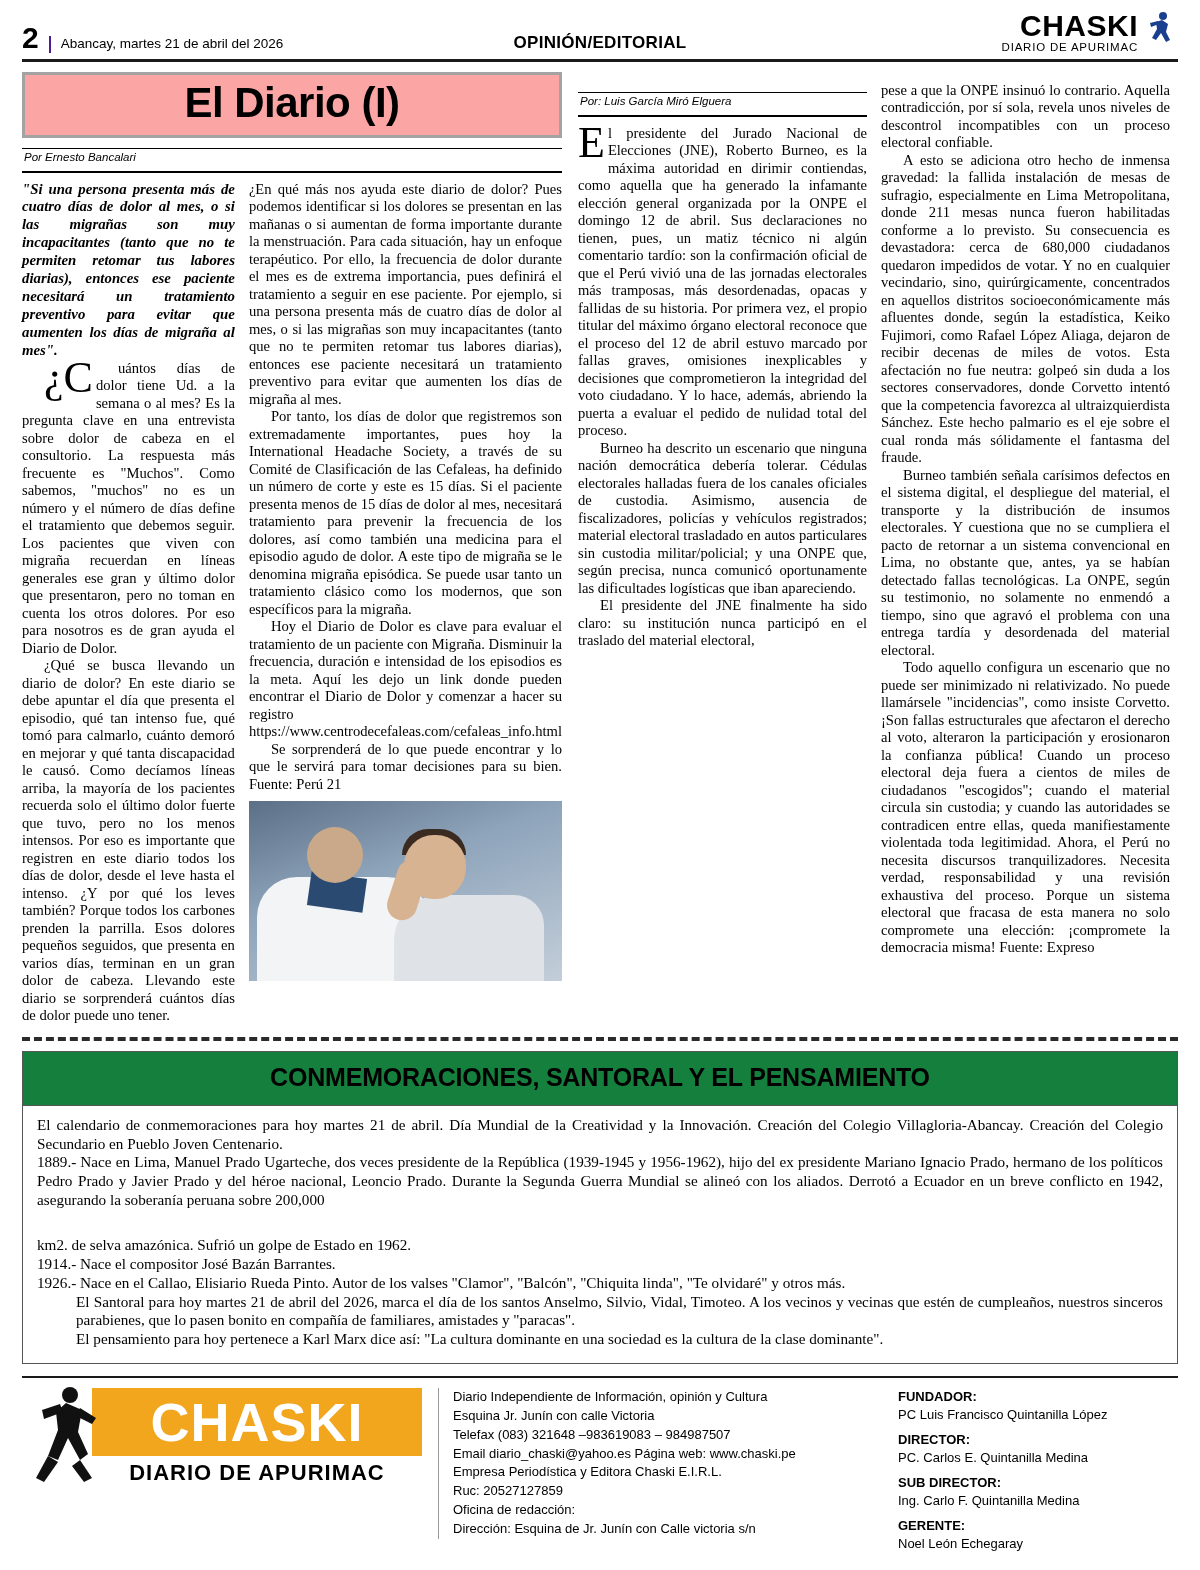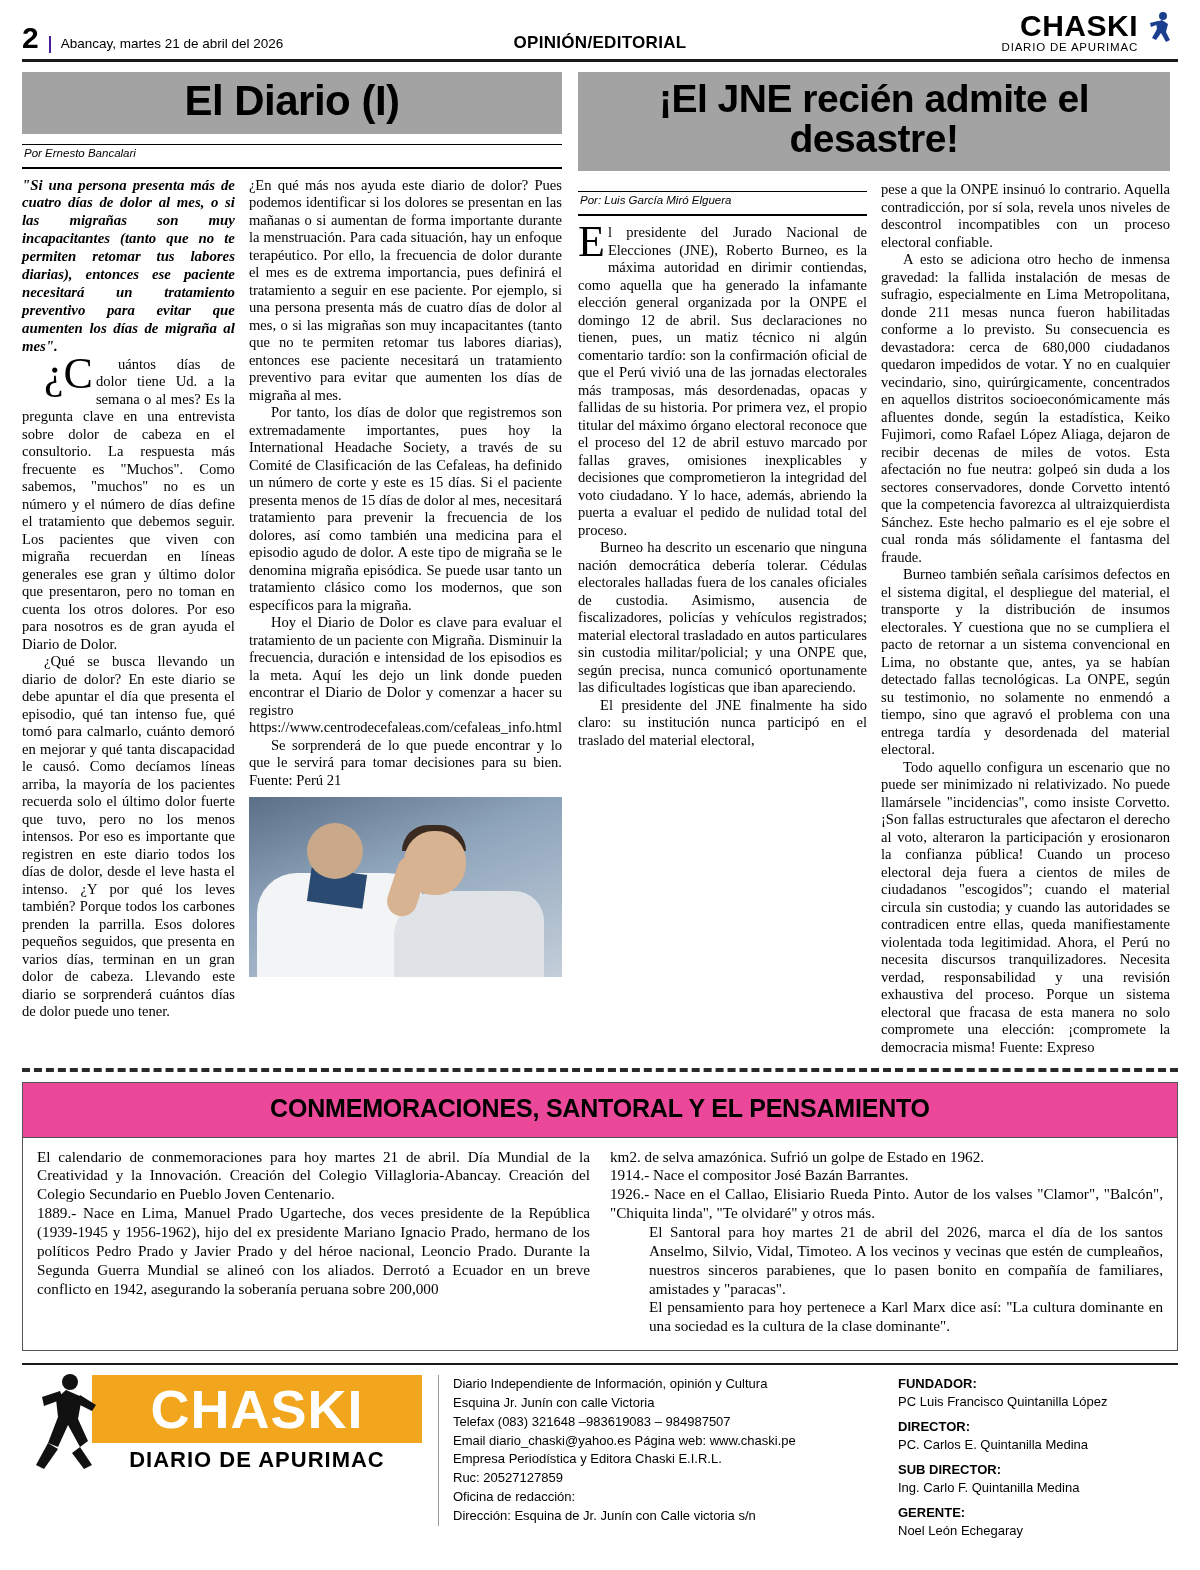--- a/index.html
+++ b/index.html
@@ -85,22 +85,22 @@
   
   .top-area {
     display: flex;
     gap: 16px;
     margin-top: 10px;
   }
   .col-left { width: 540px; }
   .col-right { width: 592px; }
 
   .headline-box {
-    border: 1px solid #a3a3a3;
-    background: #a3a3a3;
+    border: 3px solid #a3a3a3;
+    background: #fca5a5;
     text-align: center;
     padding: 6px 4px 10px;
   }
   .headline-box h1 {
     margin: 0;
     font-family: "Liberation Sans", sans-serif;
     font-weight: bold;
     font-size: 42px;
     line-height: 1.05;
     letter-spacing: -.5px;
@@ -195,37 +195,38 @@
     border-top: 4px dashed #2b2b2b;
     margin: 12px 0 10px;
     height: 0;
   }
 
   
   .conmem {
     border: 1px solid #555;
   }
   .conmem-title {
-    background: #ec4899;
+    background: #15803d;
     text-align: center;
     padding: 10px 8px 12px;
     border-bottom: 1px solid #555;
   }
   .conmem-title h2 {
     margin: 0;
     font-family: "Liberation Sans", sans-serif;
     font-size: 25px;
     font-weight: bold;
     line-height: 1.25;
     letter-spacing: -.2px;
   }
   .conmem-body {
     display: flex;
-    gap: 20px;
+    gap: 26px;
     padding: 10px 14px 14px;
+    flex-direction: column;
   }
   .conmem-body .col { flex: 1; }
   .conmem-body p {
     font-size: 15.2px;
     line-height: 1.24;
     text-indent: 0;
   }
   .conmem-body p + p { margin-top: 0; }
   .indent-sm { text-indent: 8px; margin-left: 39px; }
 
@@ -338,23 +339,20 @@
             <div class="pat-body"></div>
             <div class="pat-hair"></div>
             <div class="pat-head"></div>
             <div class="pat-arm"></div>
           </div>
         </div>
       </div>
     </div>
 
     <div class="col-right">
-      <div class="headline-box right">
-        <h1>¡El JNE recién admite el desastre!</h1>
-      </div>
       <div class="right-cols">
         <div class="col">
           <div class="byline">Por: Luis García Miró Elguera</div>
           <p class="dropcap-para noindent">El presidente del Jurado Nacional de Elecciones (JNE), Roberto Burneo, es la máxima autoridad en dirimir contiendas, como aquella que ha generado la infamante elección general organizada por la ONPE el domingo 12 de abril. Sus declaraciones no tienen, pues, un matiz técnico ni algún comentario tardío: son la confirmación oficial de que el Perú vivió una de las jornadas electorales más tramposas, más desordenadas, opacas y fallidas de su historia. Por primera vez, el propio titular del máximo órgano electoral reconoce que el proceso del 12 de abril estuvo marcado por fallas graves, omisiones inexplicables y decisiones que comprometieron la integridad del voto ciudadano. Y lo hace, además, abriendo la puerta a evaluar el pedido de nulidad total del proceso.</p>
           <p>Burneo ha descrito un escenario que ninguna nación democrática debería tolerar. Cédulas electorales halladas fuera de los canales oficiales de custodia. Asimismo, ausencia de fiscalizadores, policías y vehículos registrados; material electoral trasladado en autos particulares sin custodia militar/policial; y una ONPE que, según precisa, nunca comunicó oportunamente las dificultades logísticas que iban apareciendo.</p>
           <p>El presidente del JNE finalmente ha sido claro: su institución nunca participó en el traslado del material electoral,</p>
         </div>
         <div class="col">
           <p class="noindent">pese a que la ONPE insinuó lo contrario. Aquella contradicción, por sí sola, revela unos niveles de descontrol incompatibles con un proceso electoral confiable.</p>
           <p>A esto se adiciona otro hecho de inmensa gravedad: la fallida instalación de mesas de sufragio, especialmente en Lima Metropolitana, donde 211 mesas nunca fueron habilitadas conforme a lo previsto. Su consecuencia es devastadora: cerca de 680,000 ciudadanos quedaron impedidos de votar. Y no en cualquier vecindario, sino, quirúrgicamente, concentrados en aquellos distritos socioeconómicamente más afluentes donde, según la estadística, Keiko Fujimori, como Rafael López Aliaga, dejaron de recibir decenas de miles de votos. Esta afectación no fue neutra: golpeó sin duda a los sectores conservadores, donde Corvetto intentó que la competencia favorezca al ultraizquierdista Sánchez. Este hecho palmario es el eje sobre el cual ronda más sólidamente el fantasma del fraude.</p>

